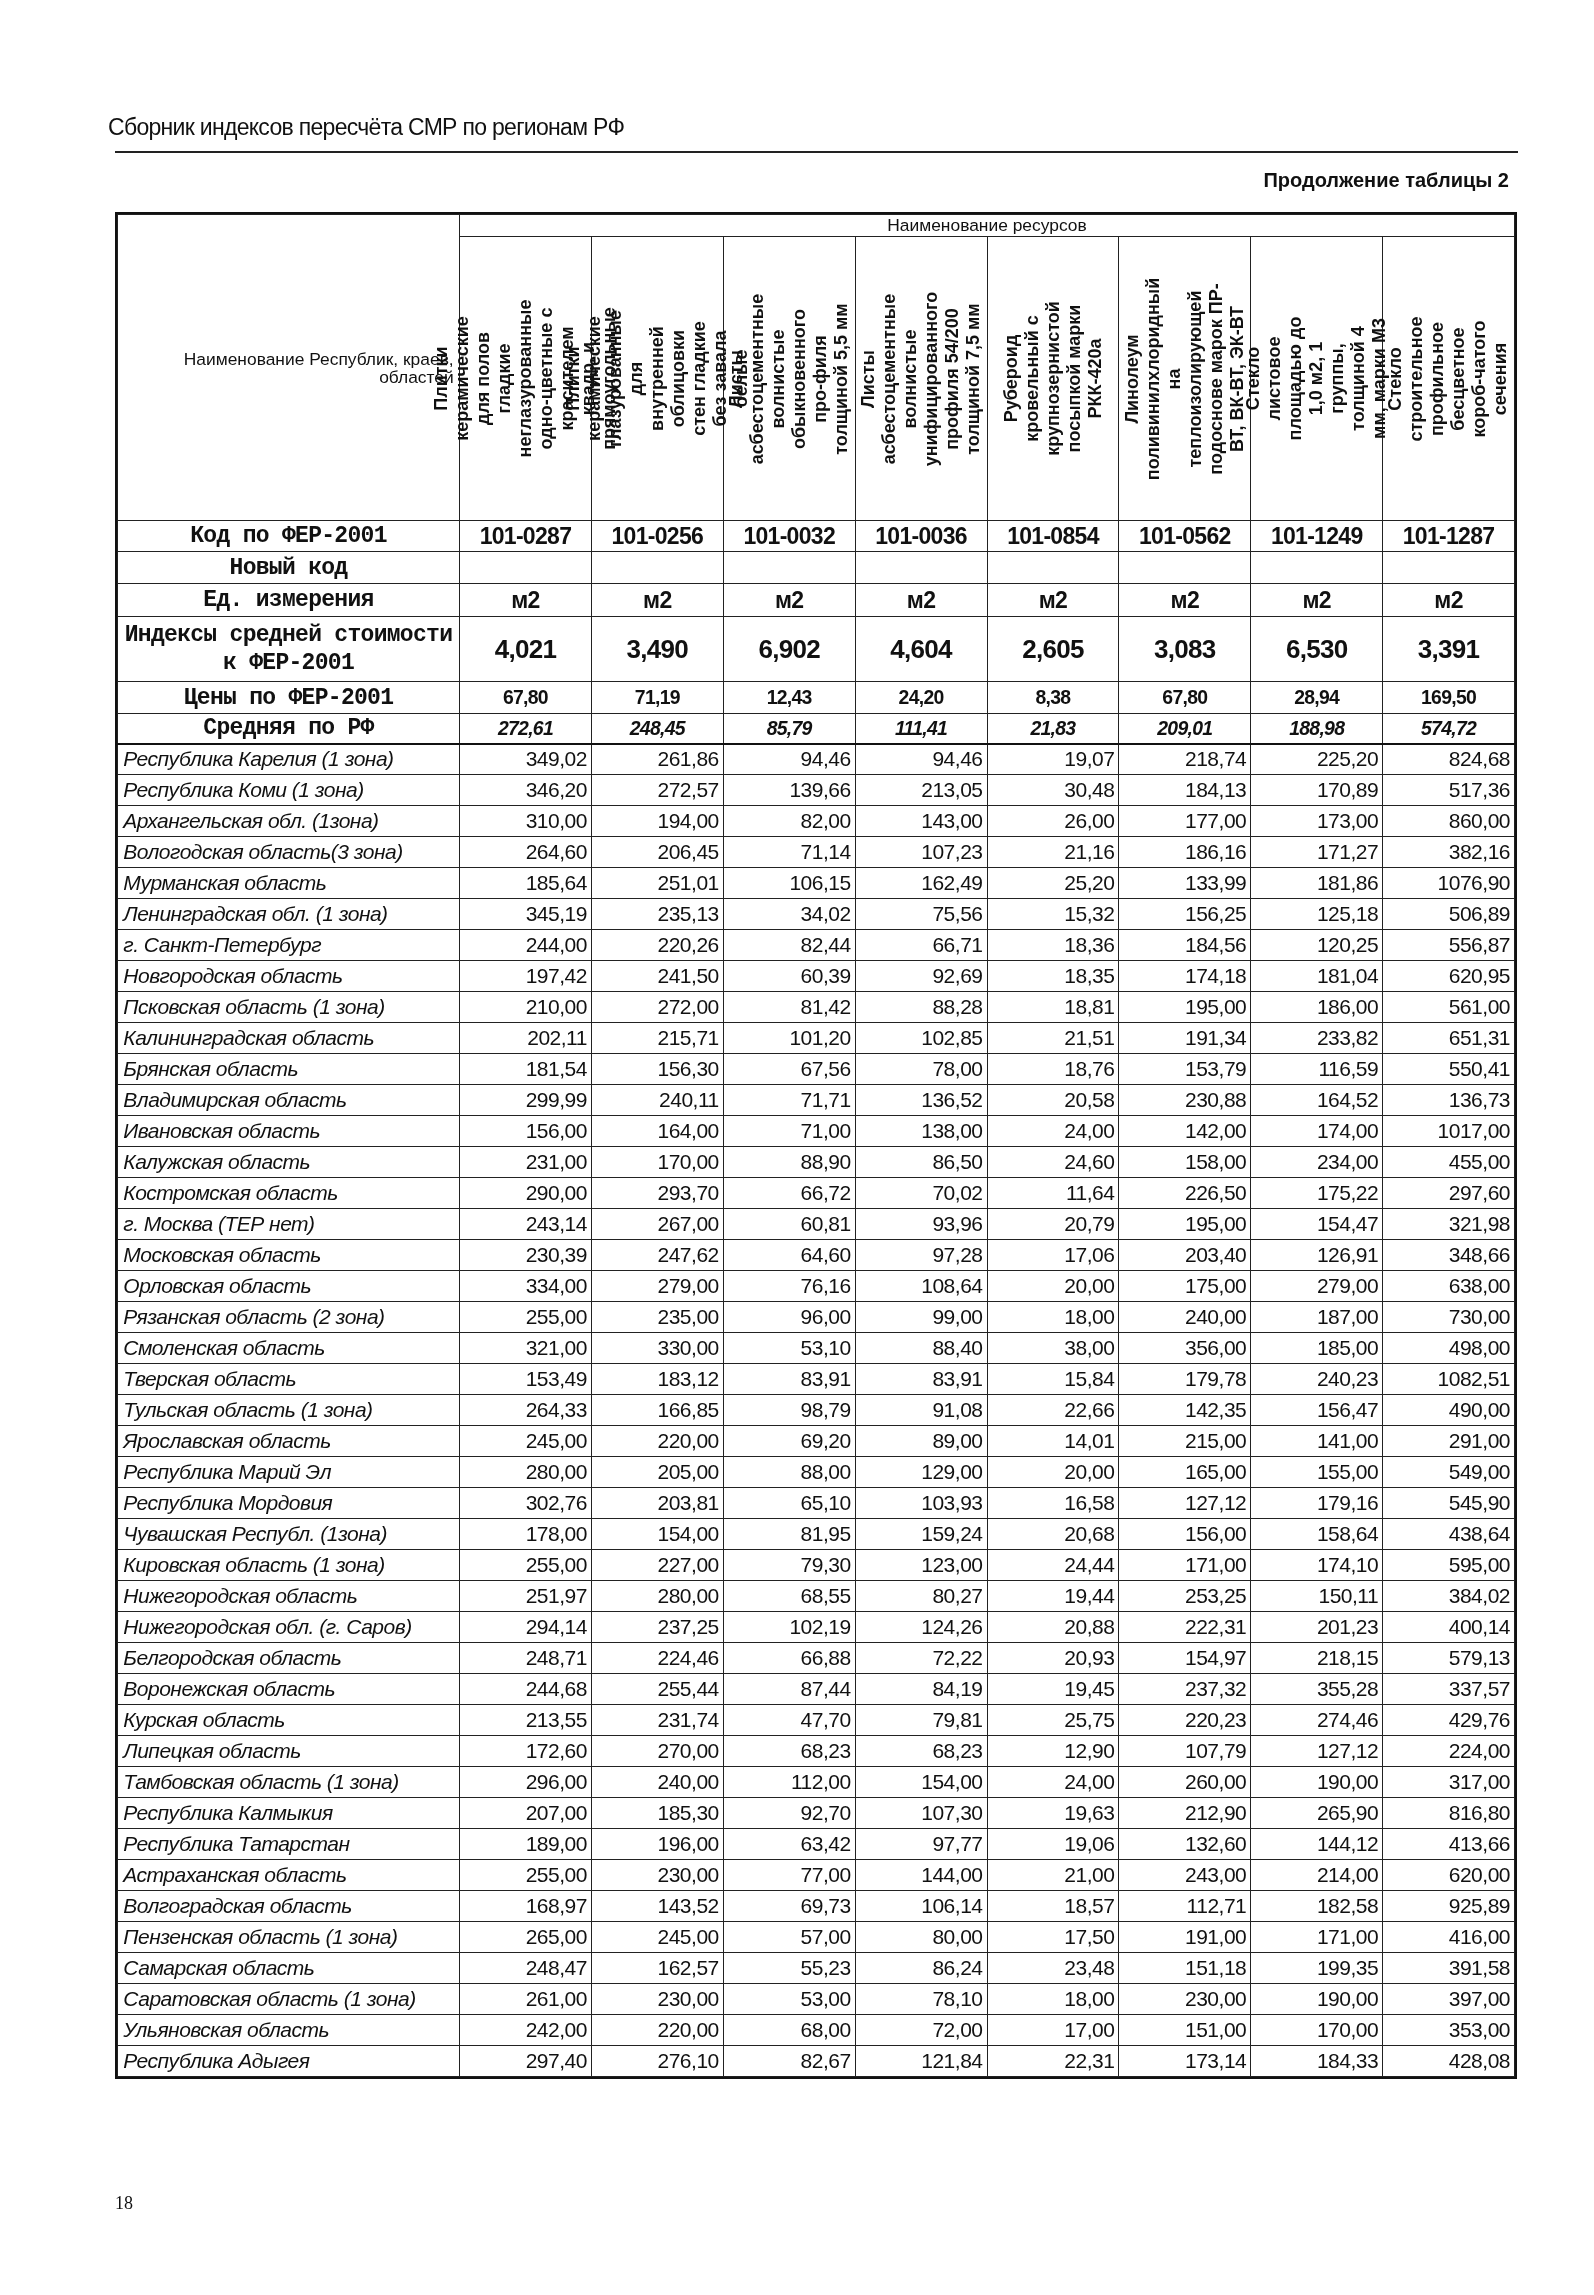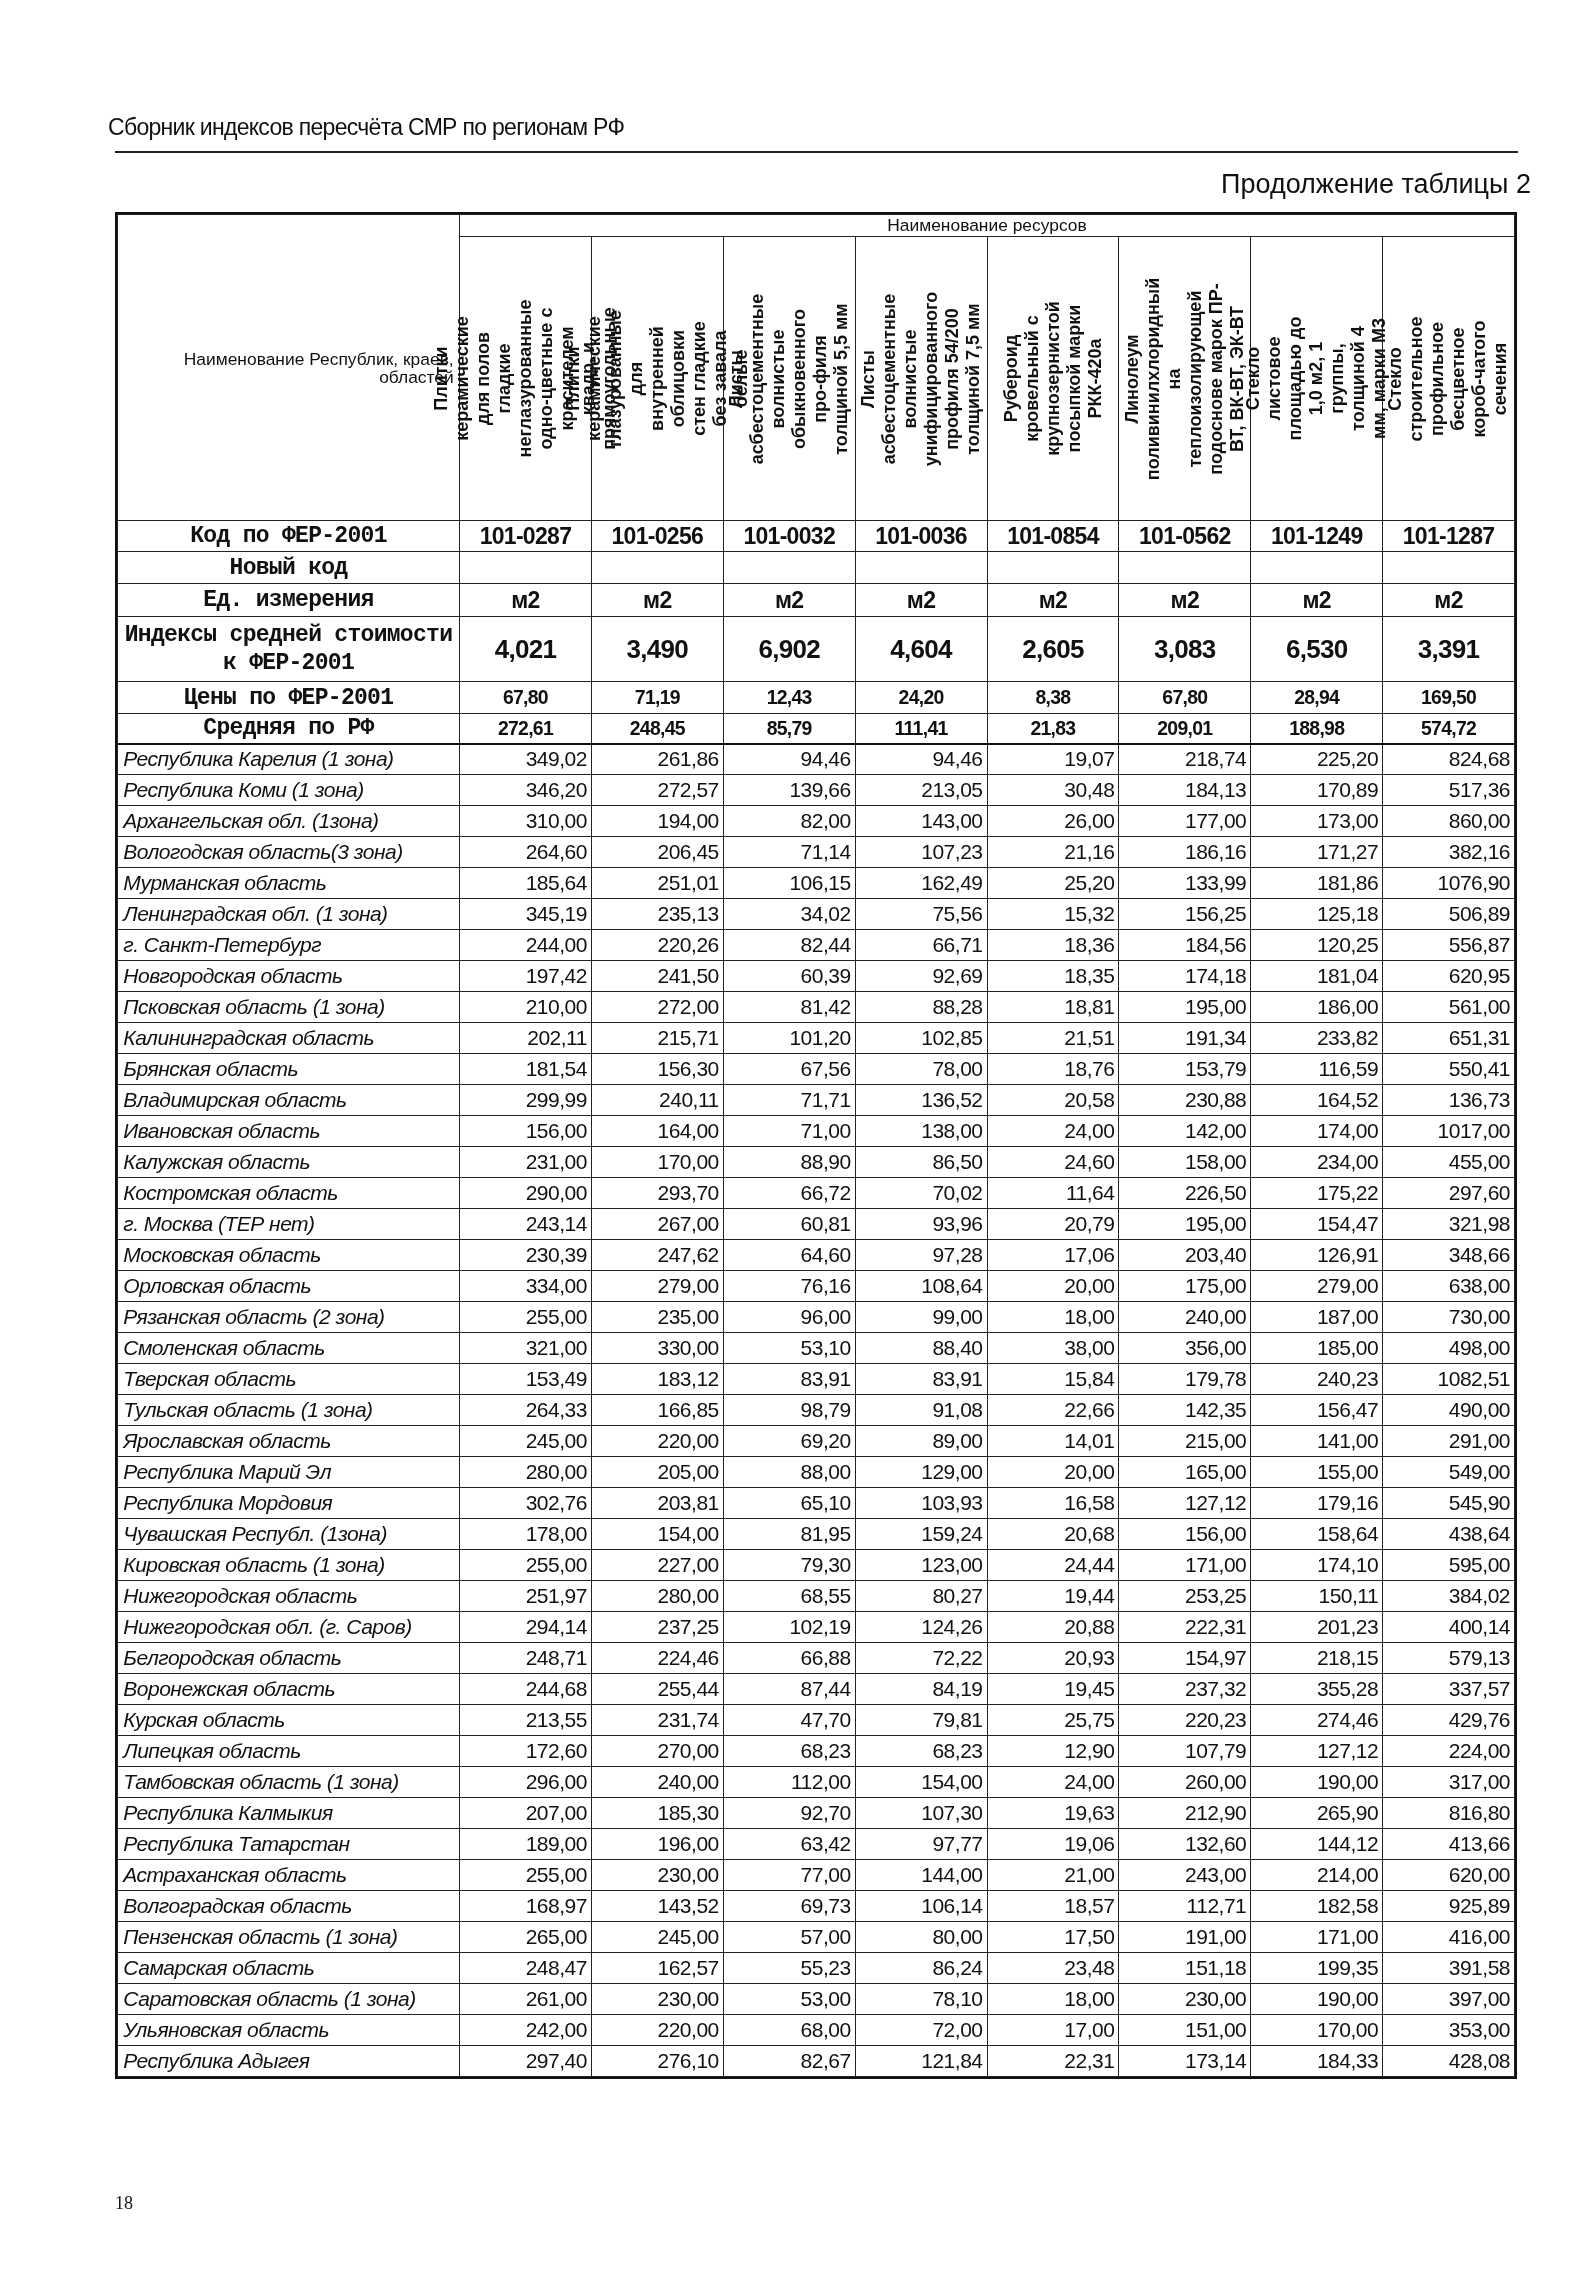--- a/index.html
+++ b/index.html
@@ -1,19 +1,19 @@
 <!DOCTYPE html>
 <html style="font-size:10.7px"><head>
 <meta charset="utf-8">
 <style>
   html, body { margin:0; padding:0; background:#fff; }
   body { width:1595px; height:2295px; position:relative; color:#111; font-family:"Liberation Sans", sans-serif; overflow:hidden; }
   .page-title { position:absolute; left:108px; top:114px; font-family:Liberation Sans, sans-serif; font-size:23px; letter-spacing:-0.7px; }
   .title-rule { position:absolute; left:115px; top:151px; width:1403px; height:2px; background:#222; }
-  .continuation { position:absolute; right:64px; top:169px; font-size:27px; font-weight:normal; }
+  .continuation { position:absolute; right:86px; top:169px; font-size:20px; font-weight:bold; }
   .page-number { position:absolute; left:115px; top:2193px; font-family:"Liberation Serif", serif; font-size:18px; }
 
   .tbl { position:absolute; left:115px; top:212px; width:1402px; border:2.7px double #111; box-sizing:border-box; }
   table { border-collapse:collapse; width:100%; table-layout:fixed; }
   td, th { border:1px solid #222; padding:0 5.3px; box-sizing:border-box; }
   col.c-region { width:342px; }
   col.c-d { width:auto; }
 
   .res-title { height:21.4px; font-size:17.4px; font-weight:normal; text-align:center; padding:0; }
   .region-head { font-size:17.4px; font-weight:normal; text-align:right; vertical-align:middle; line-height:18px; }
@@ -25,21 +25,21 @@
   .meta td.lbl { text-align:center;font-family:Liberation Mono, monospace; }
   .meta td.v { text-align:center; }
   .meta.code td { height:31px; }
   .meta.newcode td { height:32px; }
   .meta.unit td { height:33px; }
   .meta.index td { height:65px; line-height:28px; }
   .meta.index td.v { font-size:26px;margin-top:8px; }
   .meta.price td { height:32px; }
   .meta.price td.v { font-size:19.4px; }
   .meta.avg td { height:30px; border-bottom:2.7px double #111; }
-  .meta.avg td.v { font-size:19.4px; }
+  .meta.avg td.v { font-style:italic; font-size:19.4px; }
 
   .row td { height:31px; font-size:21px; letter-spacing:-0.5px; }
   .row td.name { text-align:left; white-space:nowrap; overflow:hidden;font-style:italic; }
   .row td.num { text-align:right; padding-right:4px; }
   .small { font-size:16px; }
 </style>
 </head>
 <body>
 
 <div class="page-title">Сборник индексов пересчёта СМР  по регионам РФ</div>

